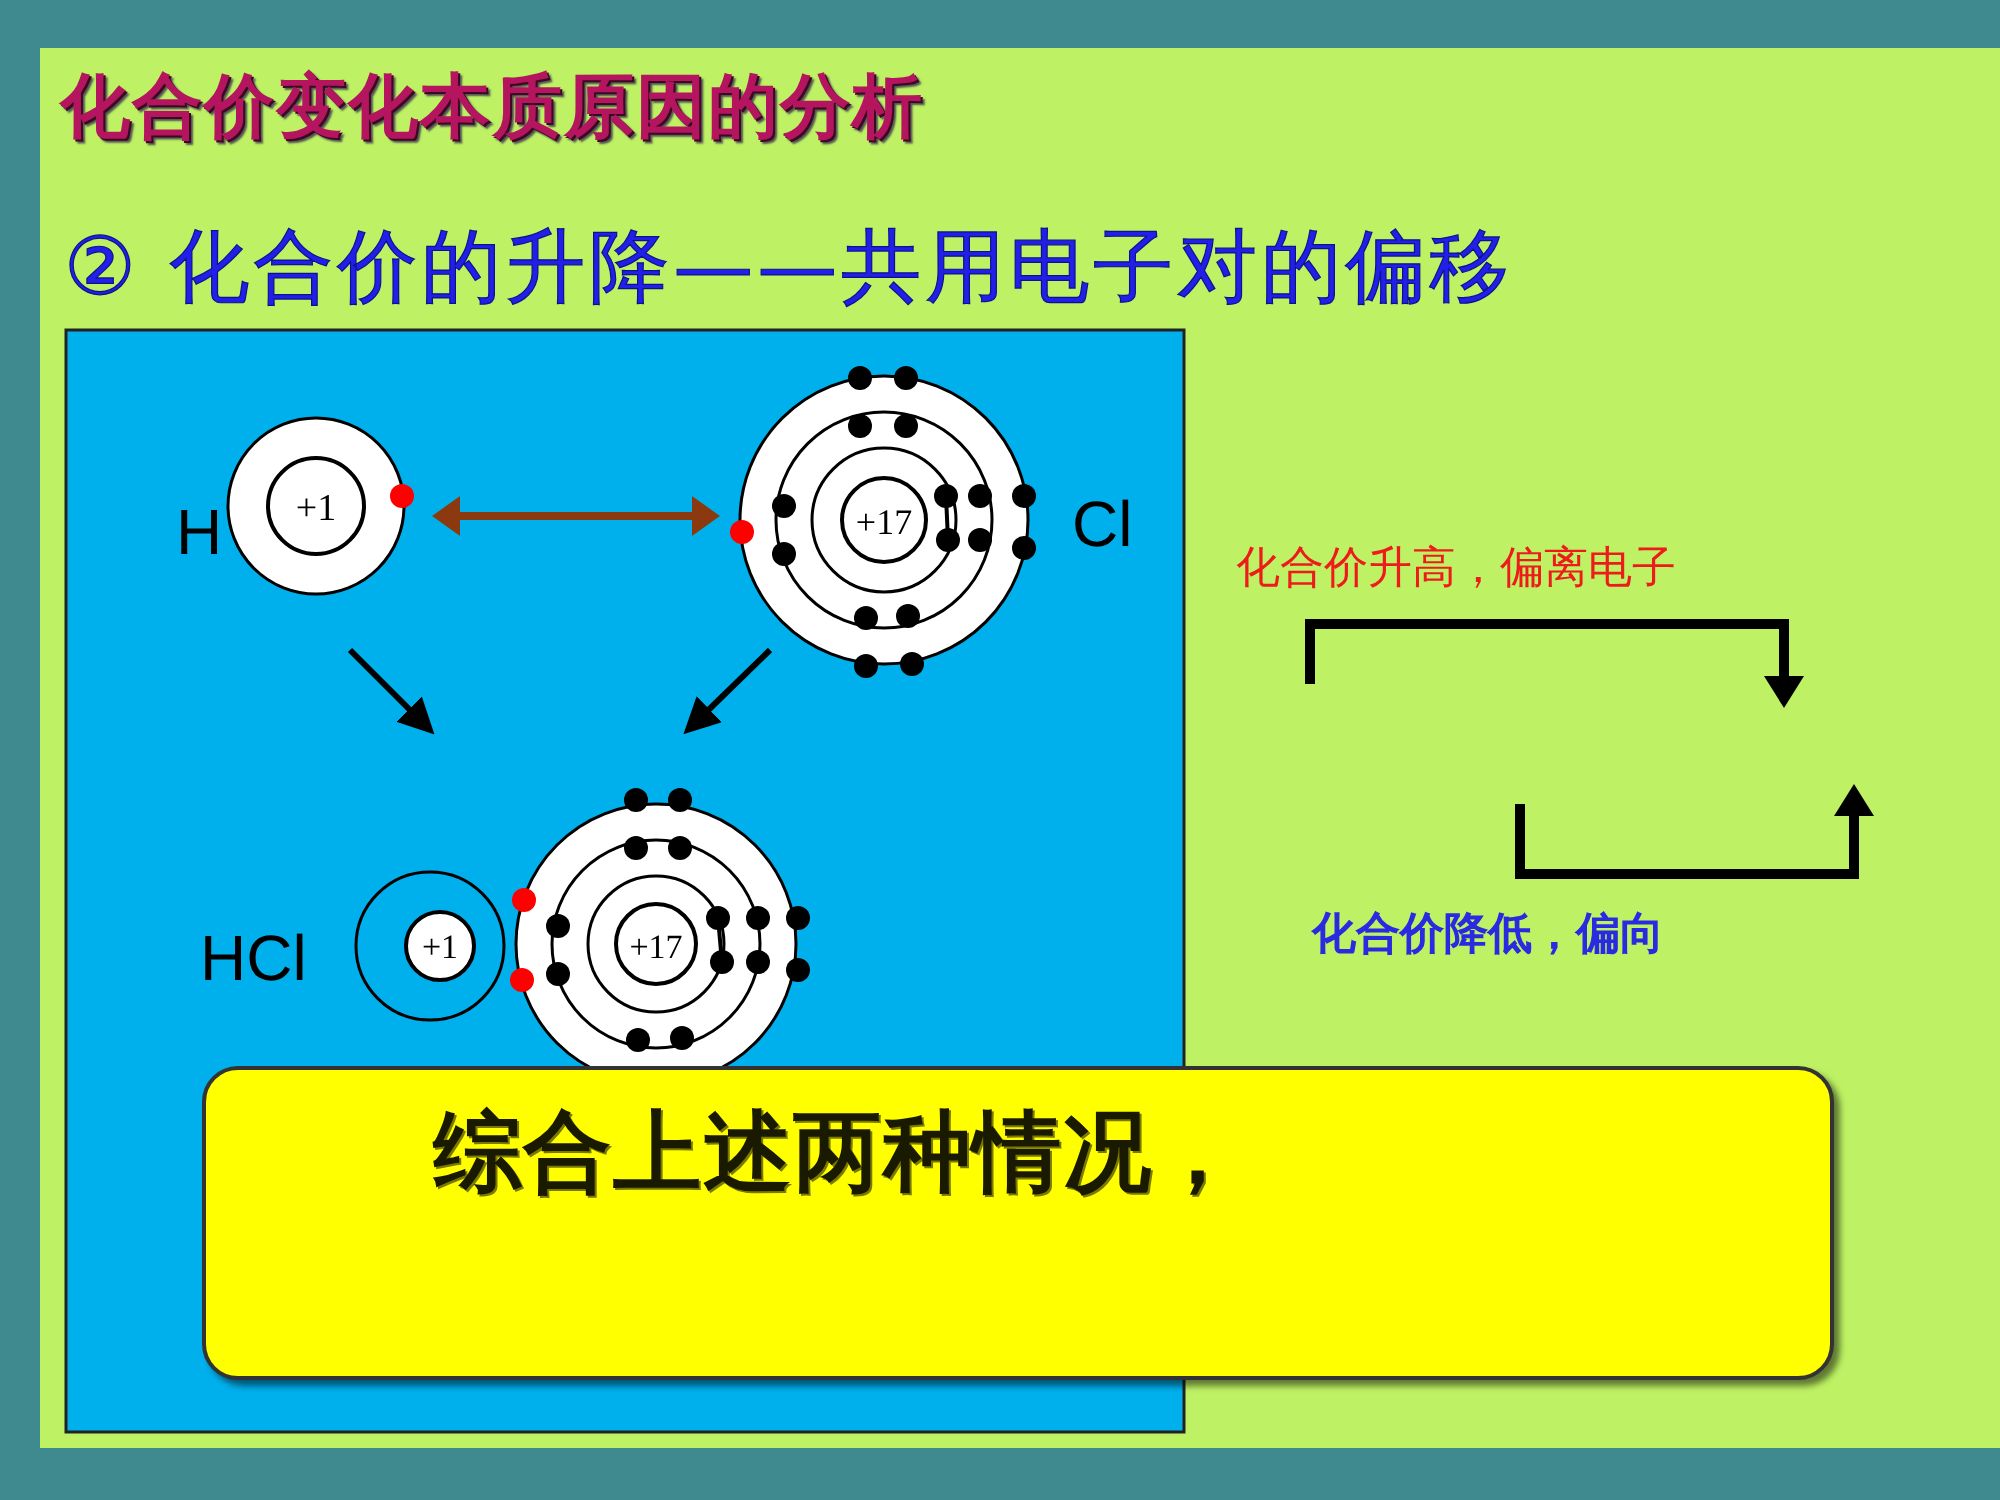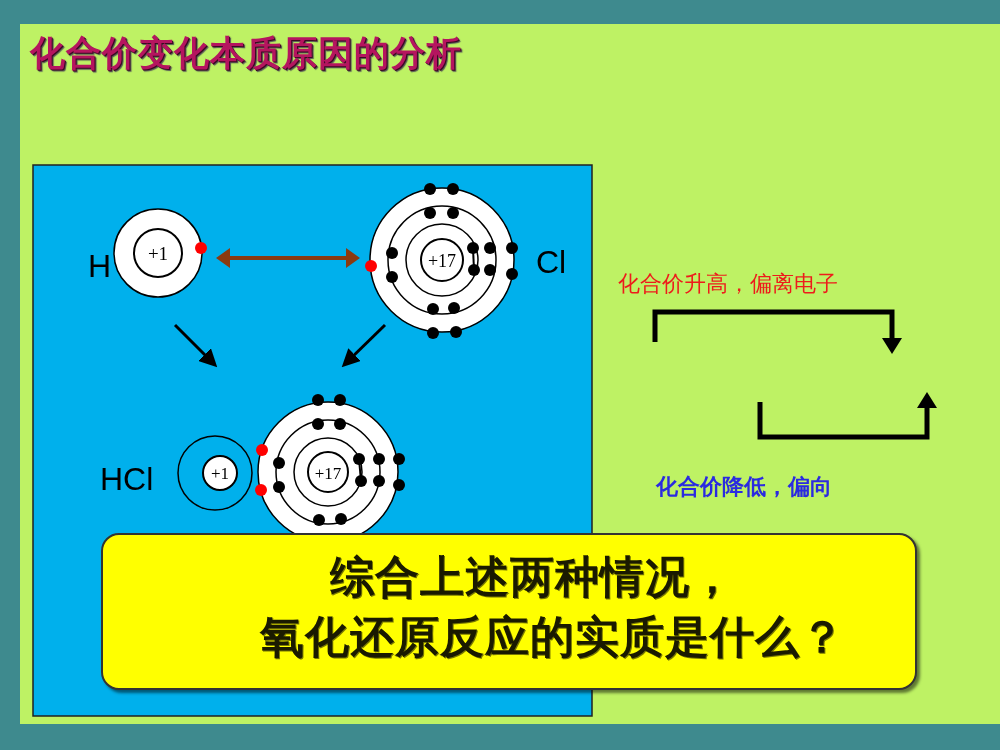--- a/index.html
+++ b/index.html
@@ -16,45 +16,46 @@
     }
     .subtitle {
       position: absolute; left: 12px; top: 82px; font-size: 40px; color: #2020e8;
       -webkit-text-stroke: 0.6px #10108a; letter-spacing: 2px; white-space: nowrap;
     }
     .diagram-svg { position: absolute; left: 0; top: 0; }
     .note-up {
       position: absolute; left: 598px; top: 245px; font-size: 22px; color: #ee1b1b; font-weight: normal; white-space: nowrap;
     }
     .note-down {
-      position: absolute; left: 636px; top: 428px; font-size: 22px; color: #2a2ae0; font-weight: bold; white-space: nowrap; margin-top: 20px;
+      position: absolute; left: 636px; top: 428px; font-size: 22px; color: #2a2ae0; font-weight: bold; white-space: nowrap;
     }
     .equation {
       position: absolute; left: 626px; top: 333px; font-size: 32px; font-weight: bold; color: #000;
       font-family: "Liberation Sans", sans-serif; white-space: nowrap;
     }
     .equation sub { font-size: 20px; vertical-align: -8px; }
     .question-box {
       position: absolute; left: 81px; top: 509px; width: 816px; height: 157px; background: #ffff00;
       border: 2px solid #333; border-radius: 18px; box-shadow: 3px 3px 3px rgba(0,0,0,0.5);
-      text-align: right; box-sizing: border-box;
+      text-align: center; box-sizing: border-box;
     }
     .question-line {
       display: block; font-size: 44px; color: #1a1a00; line-height: 60px; letter-spacing: 1px;
       text-shadow: 1px 1px 0 #7a7a00;
       font-family: "DejaVu Serif", serif; font-weight: bold;
     }
     .q1 { margin-top: 12px; padding-right: 180px; }
     .q2 { padding-right: 70px; }
   </style>
 </head>
 <body>
 
 <div class="slide">
   <div class="title">化合价变化本质原因的分析</div>
+  <div class="subtitle">② 化合价的升降——共用电子对的偏移</div>
 
   <svg class="diagram-svg" width="960" height="700" viewBox="20 24 960 700">
     <defs>
       <marker id="arrowBlack" markerWidth="6" markerHeight="6" refX="4" refY="3" orient="auto">
         <path d="M0,0 L6,3 L0,6 Z" fill="#000"></path>
       </marker>
     </defs>
 
     <rect x="33" y="165" width="559" height="551" fill="#00b0ec" stroke="#222" stroke-width="1.5"></rect>
 
@@ -146,15 +147,14 @@
       <polyline points="760,402 760,437 927,437 927,404" fill="none" stroke="#000" stroke-width="5"></polyline>
       <path d="M917,408 L937,408 L927,392 Z" fill="#000"></path>
     </g>
   </svg>
 
   <div class="note-up">化合价升高，偏离电子</div>
   <div class="note-down">化合价降低，偏向</div>
 
   <div class="question-box">
     <span class="question-line q1">综合上述两种情况，</span>
-    <span class="question-line q2">氧化还原反应的实质是什么？</span>
   </div>
 </div>
 
 </body></html>

